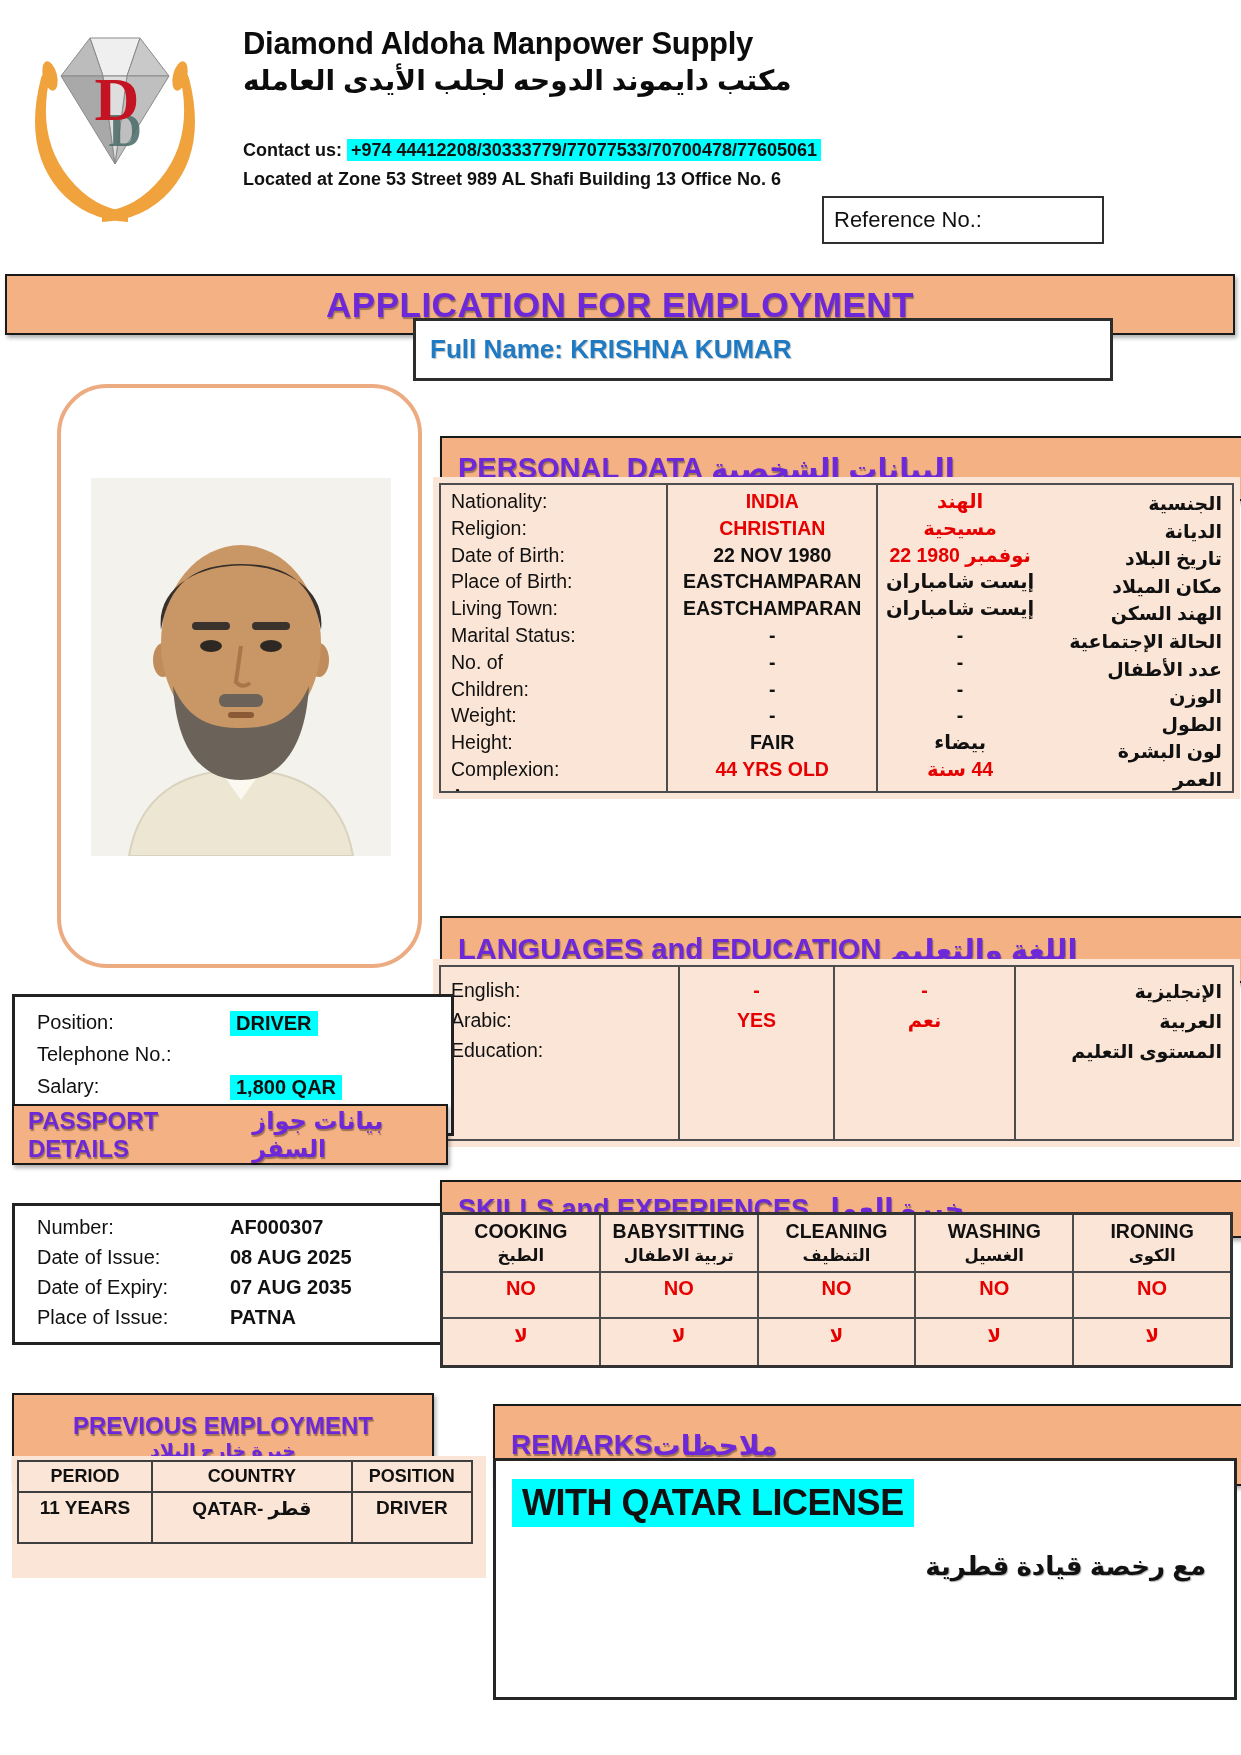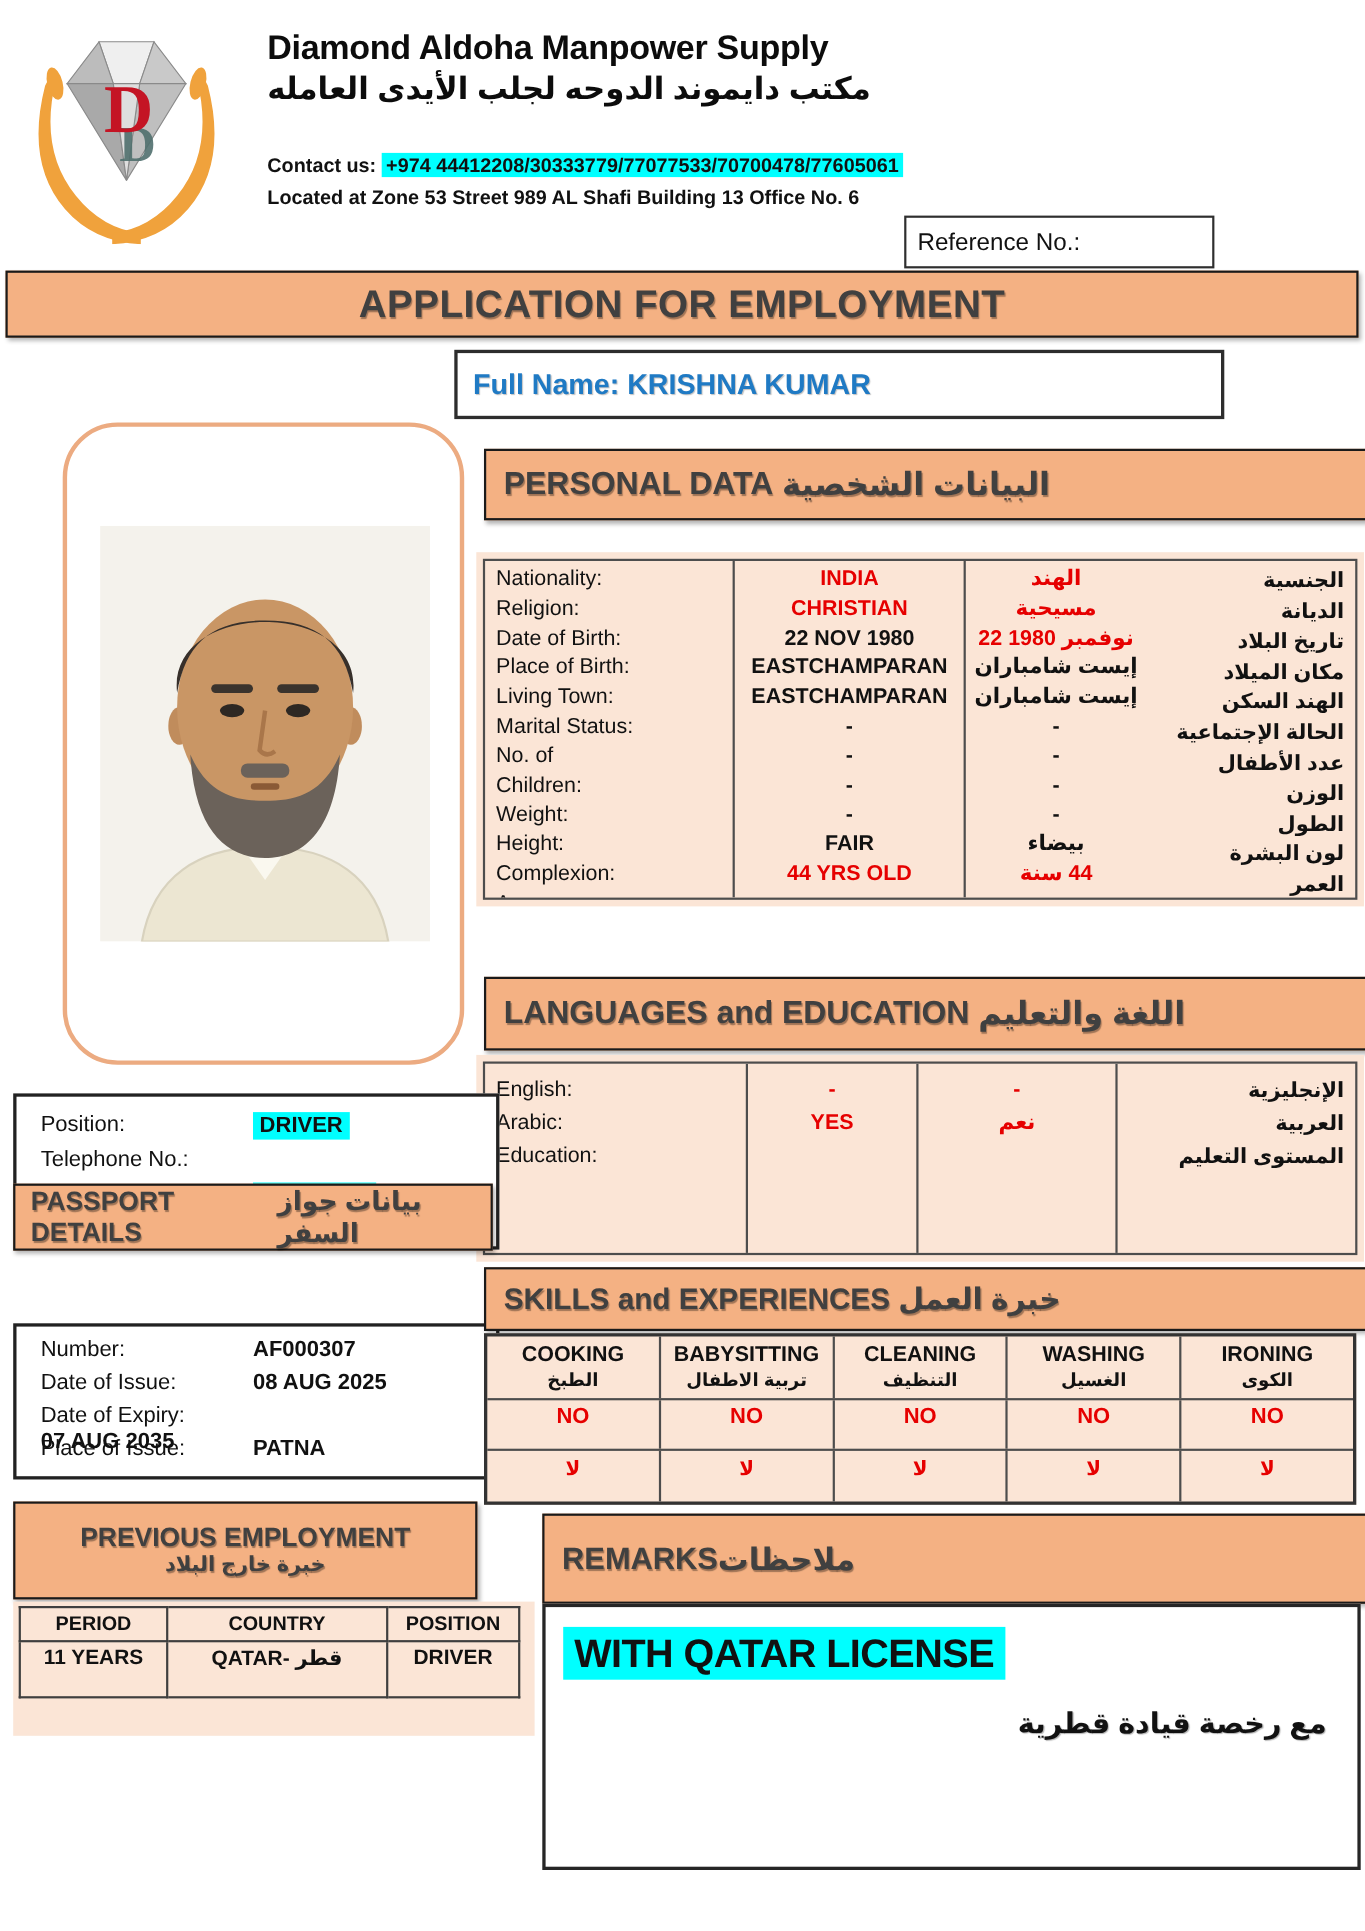--- a/index.html
+++ b/index.html
@@ -11,22 +11,22 @@
   .company-name{left:243px;top:26px;font-size:31px;font-weight:800;letter-spacing:-.3px;color:#0c0c0c;}
   .company-name-ar{left:243px;top:64px;font-size:28px;font-weight:700;color:#0c0c0c;}
   .contact-line{left:243px;top:140px;font-size:18px;font-weight:700;}
   .address-line{left:243px;top:169px;font-size:18px;font-weight:700;}
   .cyan-hl{background:var(--cyan);padding:1px 4px;}
   .ref-box{left:822px;top:196px;width:268px;height:44px;border:2px solid #2f2f2f;
            font-size:22px;display:flex;align-items:center;padding-left:10px;background:#fff;}
 
   
   .banner{background:var(--banner_bg);border:2px solid #1a1a1a;box-shadow:2px 3px 4px rgba(0,0,0,.30);
-          display:flex;align-items:center;color:#404040;font-weight:800;
-          text-shadow:1px 2px 1px rgba(0,0,0,.35);}
+          display:flex;align-items:center;color:#6d28d9;font-weight:800;
+          text-shadow:1px 2px 1px rgba(0,0,0,.35);margin-top:28px;}
   .app-banner{left:5px;top:246px;width:1226px;height:57px;justify-content:center;
               font-size:35px;letter-spacing:.5px;}
   .sec-banner{padding-left:16px;font-size:29px;}
   .pdata-banner{left:440px;top:408px;width:795px;height:61px;}
   .lang-banner{left:440px;top:888px;width:795px;height:63px;}
   .skills-banner{left:440px;top:1152px;width:795px;height:54px;font-size:27px;}
   .remarks-banner{left:493px;top:1376px;width:740px;height:78px;font-size:28px;}
   .pass-banner{left:12px;top:1076px;width:418px;height:57px;font-size:24px;padding-left:14px;}
   .prev-banner{left:12px;top:1365px;width:418px;height:85px;flex-direction:column;justify-content:center;}
   .prev-banner .l1{font-size:24px;line-height:26px;}
@@ -41,21 +41,21 @@
   
   .photo-frame{left:57px;top:384px;width:357px;height:576px;border:4px solid var(--frame_orange);border-radius:50px;background:#fff;}
   .photo{left:91px;top:478px;width:300px;height:378px;}
 
   
   .pinkwrap{background:var(--table_bg);}
   .innertable{position:absolute;left:6px;top:6px;right:6px;bottom:6px;border:2px solid #4d4d4d;
               display:flex;overflow:hidden;}
   .col{height:100%;box-sizing:border-box;}
   .col + .col{border-left:2px solid #4d4d4d;}
-  .pdata-wrap{left:433px;top:477px;width:807px;height:322px;margin-top:25px;}
+  .pdata-wrap{left:433px;top:477px;width:807px;height:322px;}
   .lang-wrap{left:433px;top:959px;width:807px;height:188px;}
   .labcol{padding:3px 0 0 10px;font-size:19.5px;}
   .labcol div{line-height:26.8px;white-space:nowrap;}
   .valcol{padding-top:3px;text-align:center;font-size:19.5px;font-weight:700;}
   .valcol div{line-height:26.8px;}
   .arcol{padding:5px 10px 0 0;text-align:right;font-size:19px;font-weight:700;}
   .arcol div{line-height:27.6px;white-space:nowrap;}
   .lang-wrap .labcol{padding-top:8px;}
   .lang-wrap .labcol div,.lang-wrap .valcol div,.lang-wrap .arcol div{line-height:30px;}
   .lang-wrap .valcol{padding-top:8px;}
@@ -268,21 +268,21 @@
   </div>
   <div class="abs field-box pass-box">
     <div class="frow" style="top:10px;">
       <span class="flabel">Number:</span>
       <span class="fvalue">AF000307</span>
     </div>
     <div class="frow" style="top:40px;">
       <span class="flabel">Date of Issue:</span>
       <span class="fvalue">08 AUG 2025</span>
     </div>
-    <div class="frow" style="top:70px;flex-direction:column;">
+    <div class="frow" style="top:70px;">
       <span class="flabel">Date of Expiry:</span>
       <span class="fvalue">07 AUG 2035</span>
     </div>
     <div class="frow" style="top:100px;">
       <span class="flabel">Place of Issue:</span>
       <span class="fvalue">PATNA</span>
     </div>
   </div>
 
   <div class="abs banner sec-banner skills-banner">

